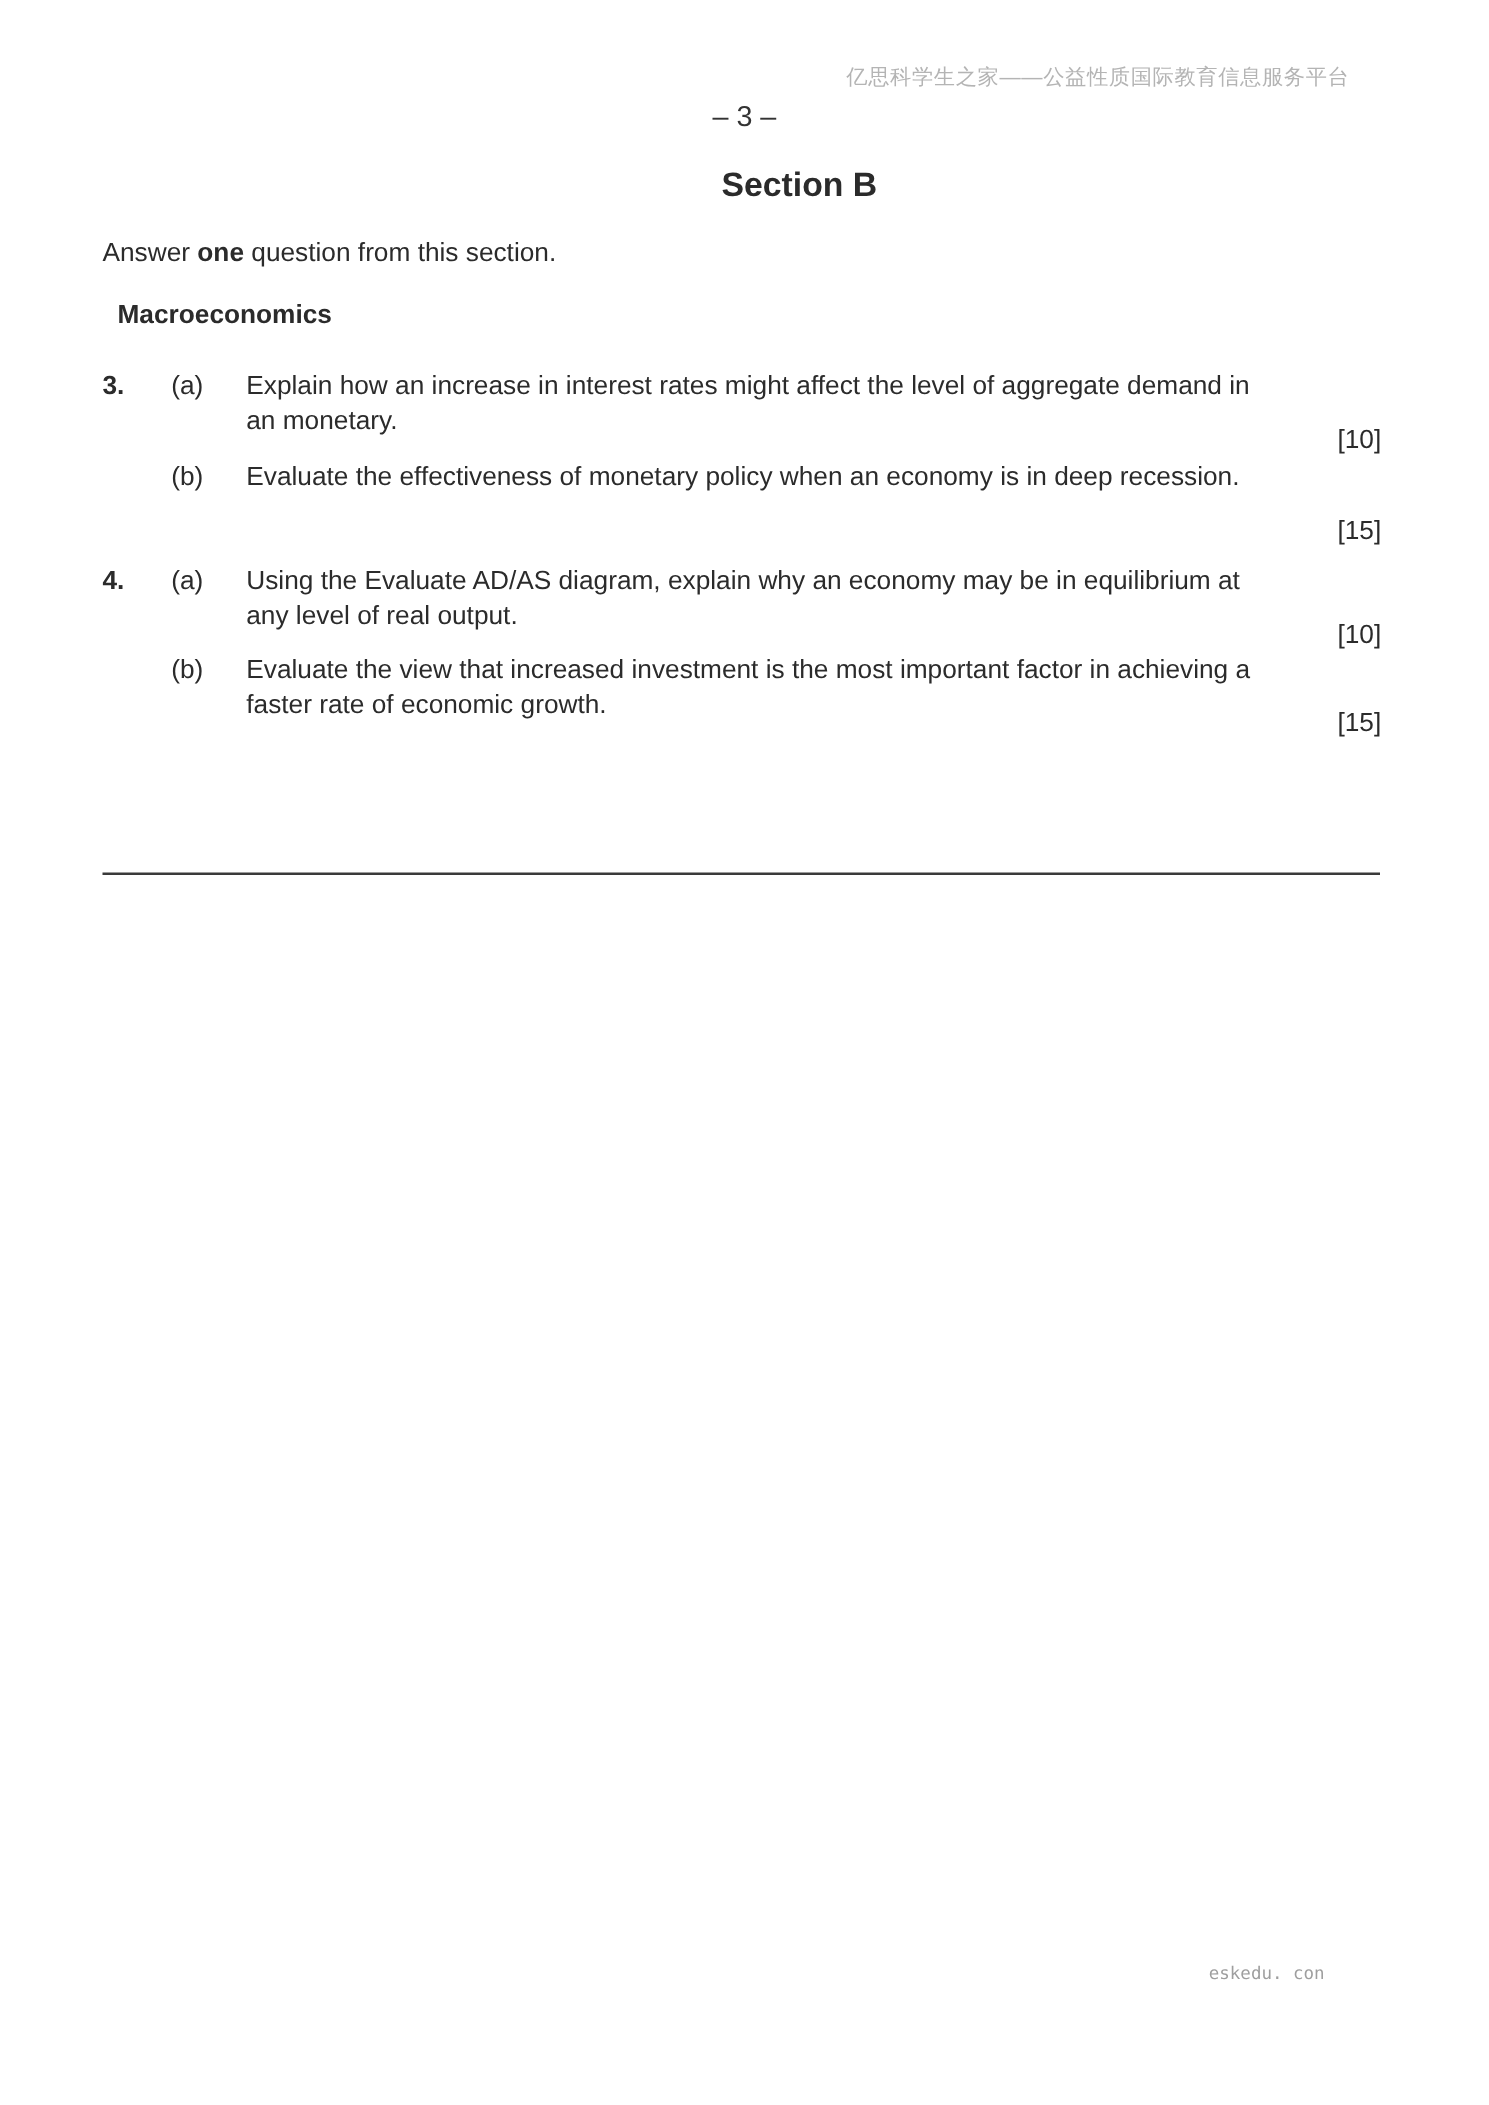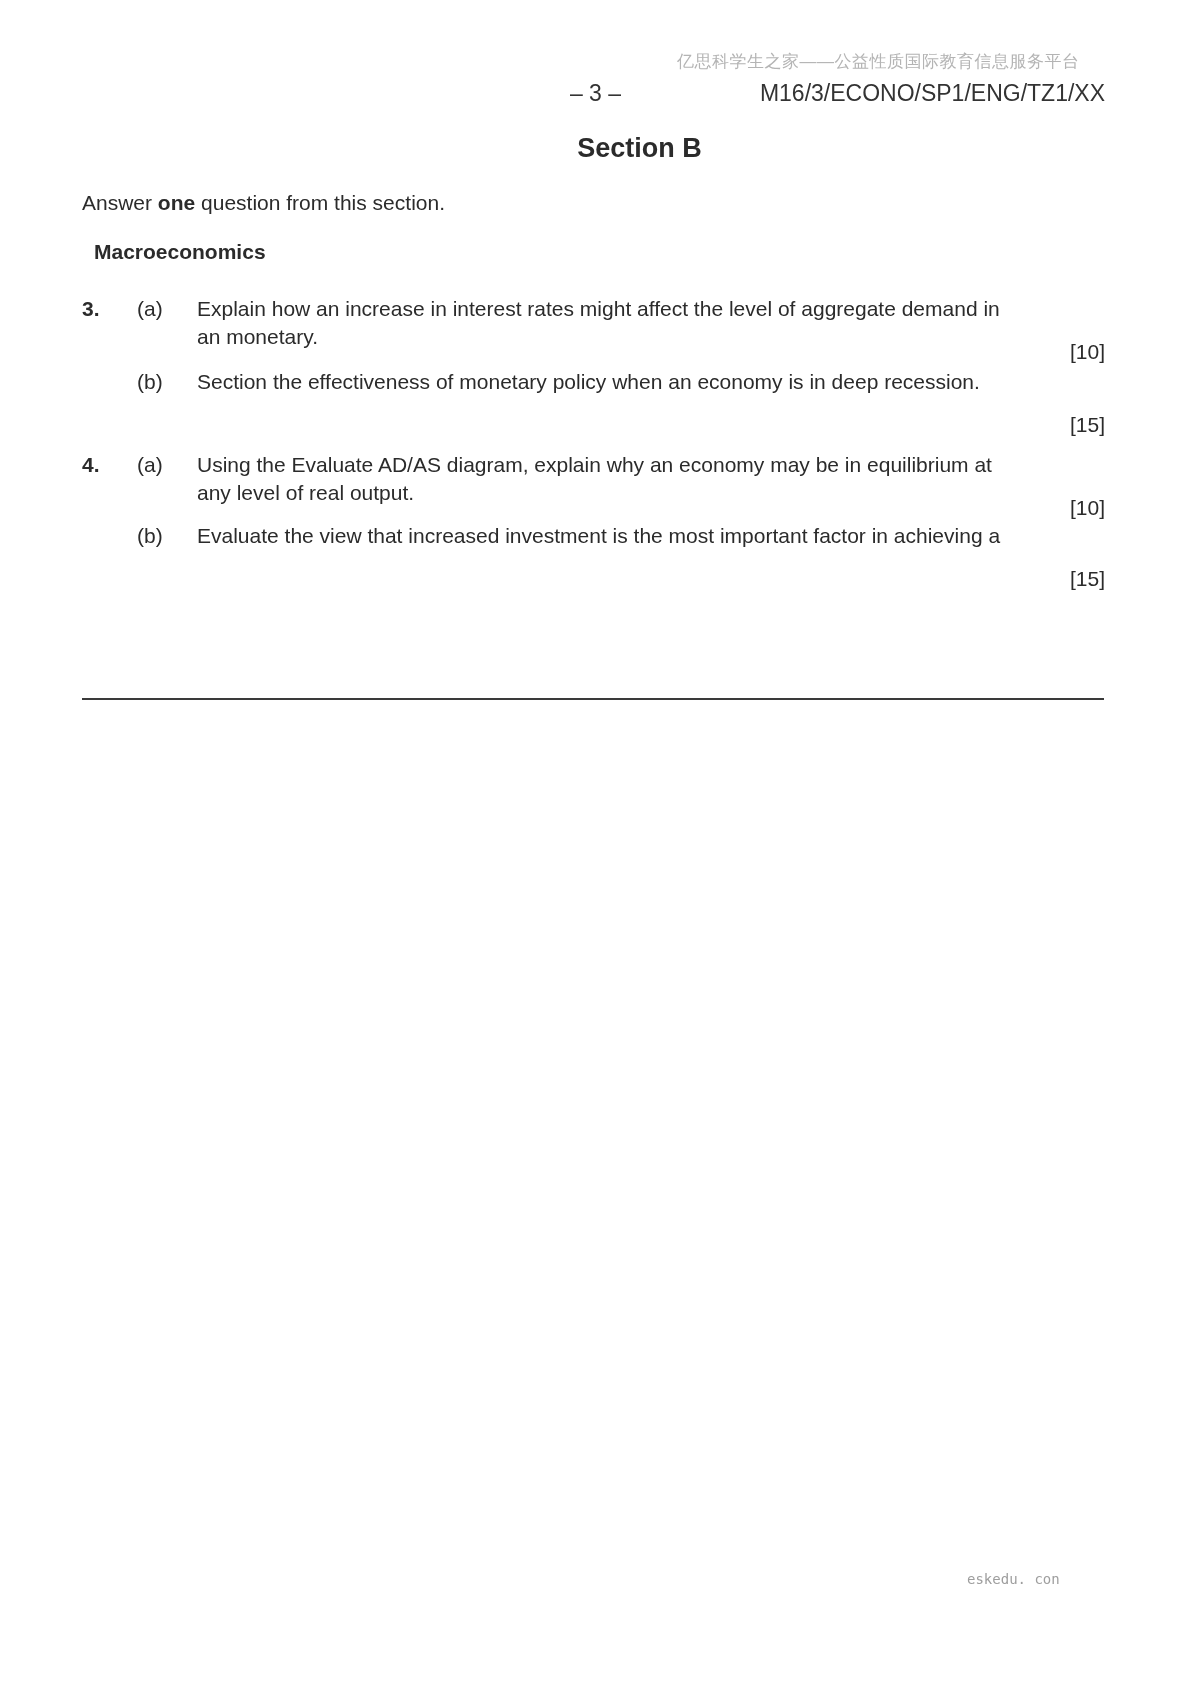--- a/index.html
+++ b/index.html
@@ -105,21 +105,20 @@
 </style>
 </head>
 <body>
 
 <div class="page">
 
   <div class="top-watermark">亿思科学生之家——公益性质国际教育信息服务平台</div>
 
   <div class="page-number">– 3 –</div>
 
-  <div class="exam-code">M16/3/ECONO/SP1/ENG/TZ1/XX</div>
 
   <div class="section-title">Section B</div>
 
   <div class="instruction">
     <span>Answer </span><span class="bold">one</span><span> question from this section.</span>
   </div>
 
   <div class="topic">Macroeconomics</div>
 
   <div class="part part-3a">
@@ -129,40 +128,41 @@
       <span class="line">Explain how an increase in interest rates might affect the level of aggregate demand in</span>
       <span class="line">an monetary.</span>
     </span>
     <span class="marks">[10]</span>
   </div>
 
   <div class="part part-3b">
     <span class="qnum"></span>
     <span class="plabel">(b)</span>
     <span class="ptext">
-      <span class="line">Section the effectiveness of monetary policy when an economy is in deep recession.</span>
+      <span class="line">Evaluate the effectiveness of monetary policy when an economy is in deep recession.</span>
     </span>
     <span class="marks">[15]</span>
   </div>
 
   <div class="part part-4a">
     <span class="qnum">4.</span>
     <span class="plabel">(a)</span>
     <span class="ptext">
       <span class="line">Using the Evaluate AD/AS diagram, explain why an economy may be in equilibrium at</span>
       <span class="line">any level of real output.</span>
     </span>
     <span class="marks">[10]</span>
   </div>
 
   <div class="part part-4b">
     <span class="qnum"></span>
     <span class="plabel">(b)</span>
     <span class="ptext">
       <span class="line">Evaluate the view that increased investment is the most important factor in achieving a</span>
+      <span class="line">faster rate of economic growth.</span>
     </span>
     <span class="marks">[15]</span>
   </div>
 
   <div class="divider"></div>
 
   <div class="footer-watermark">eskedu. con</div>
 
 </div>
 

